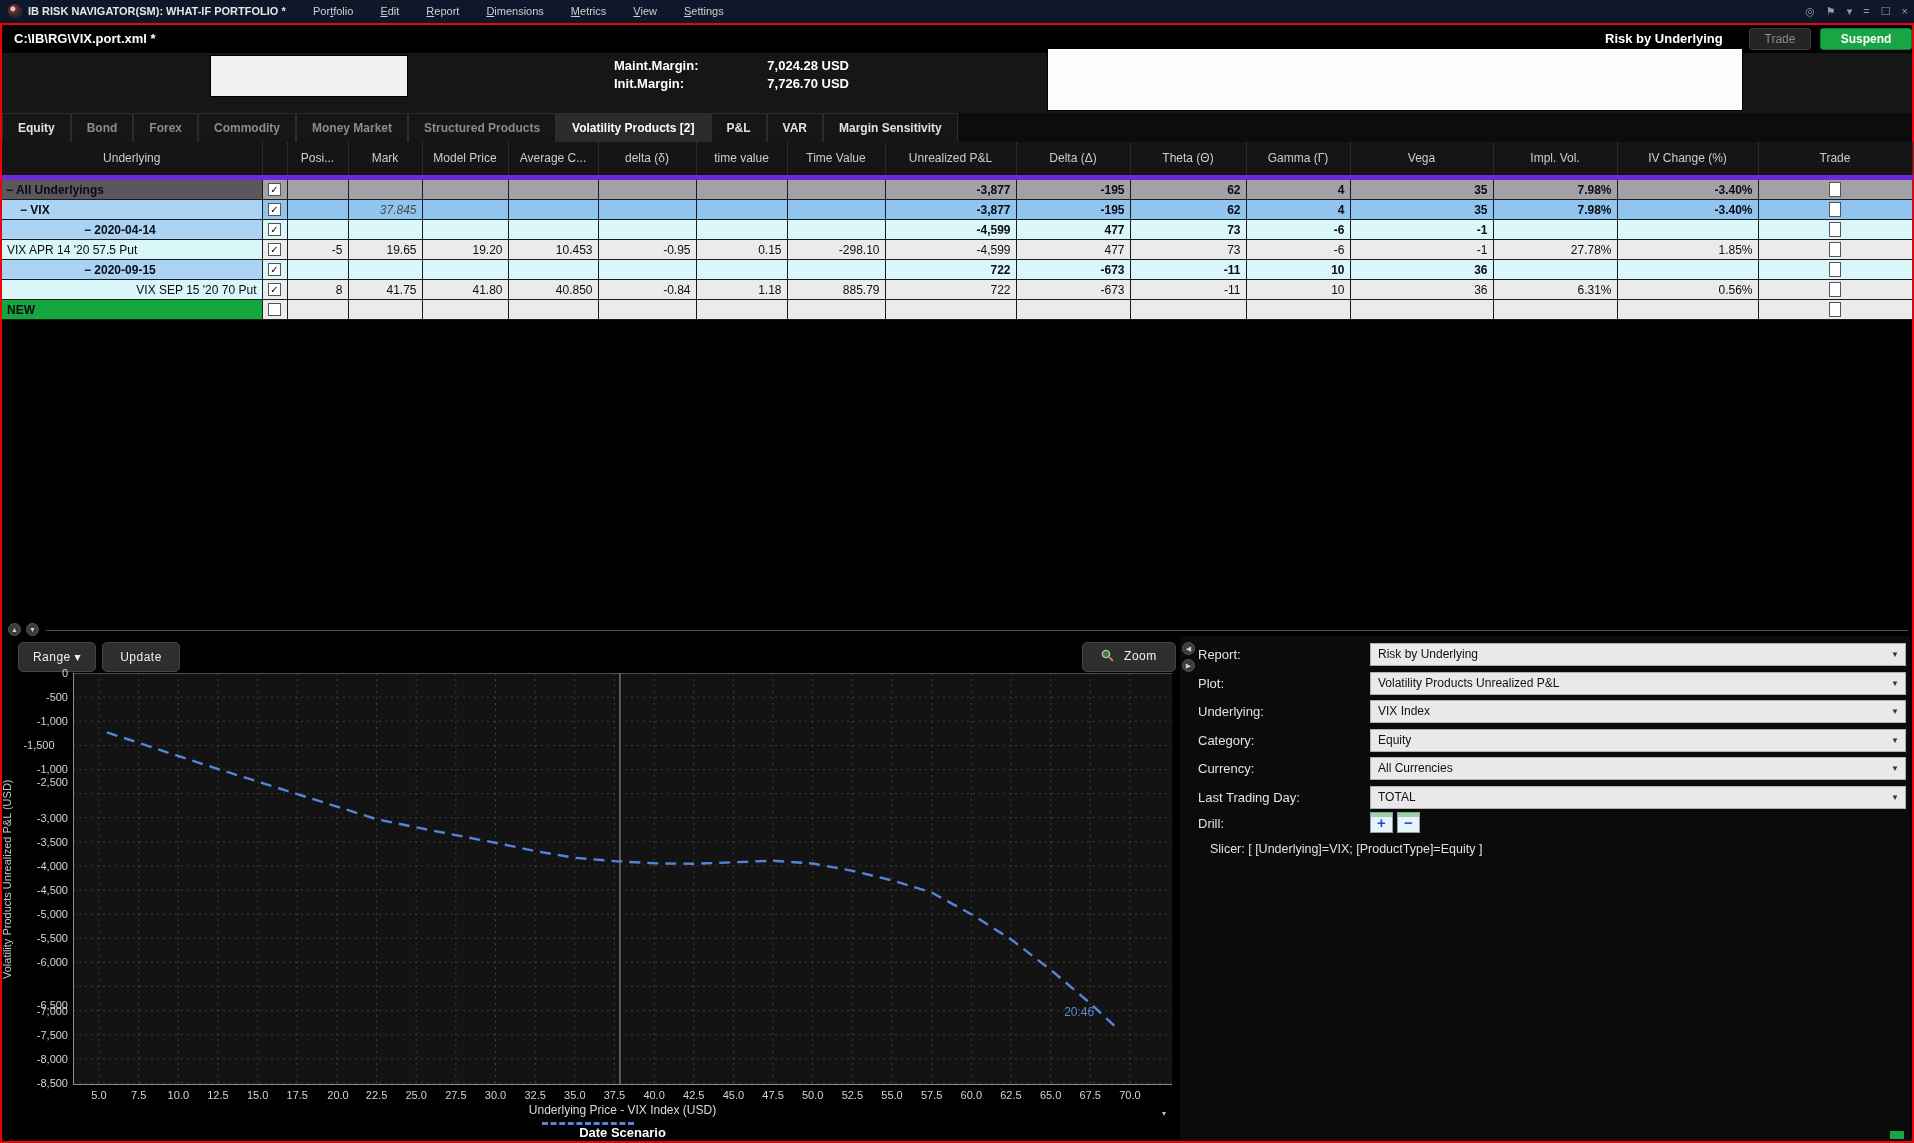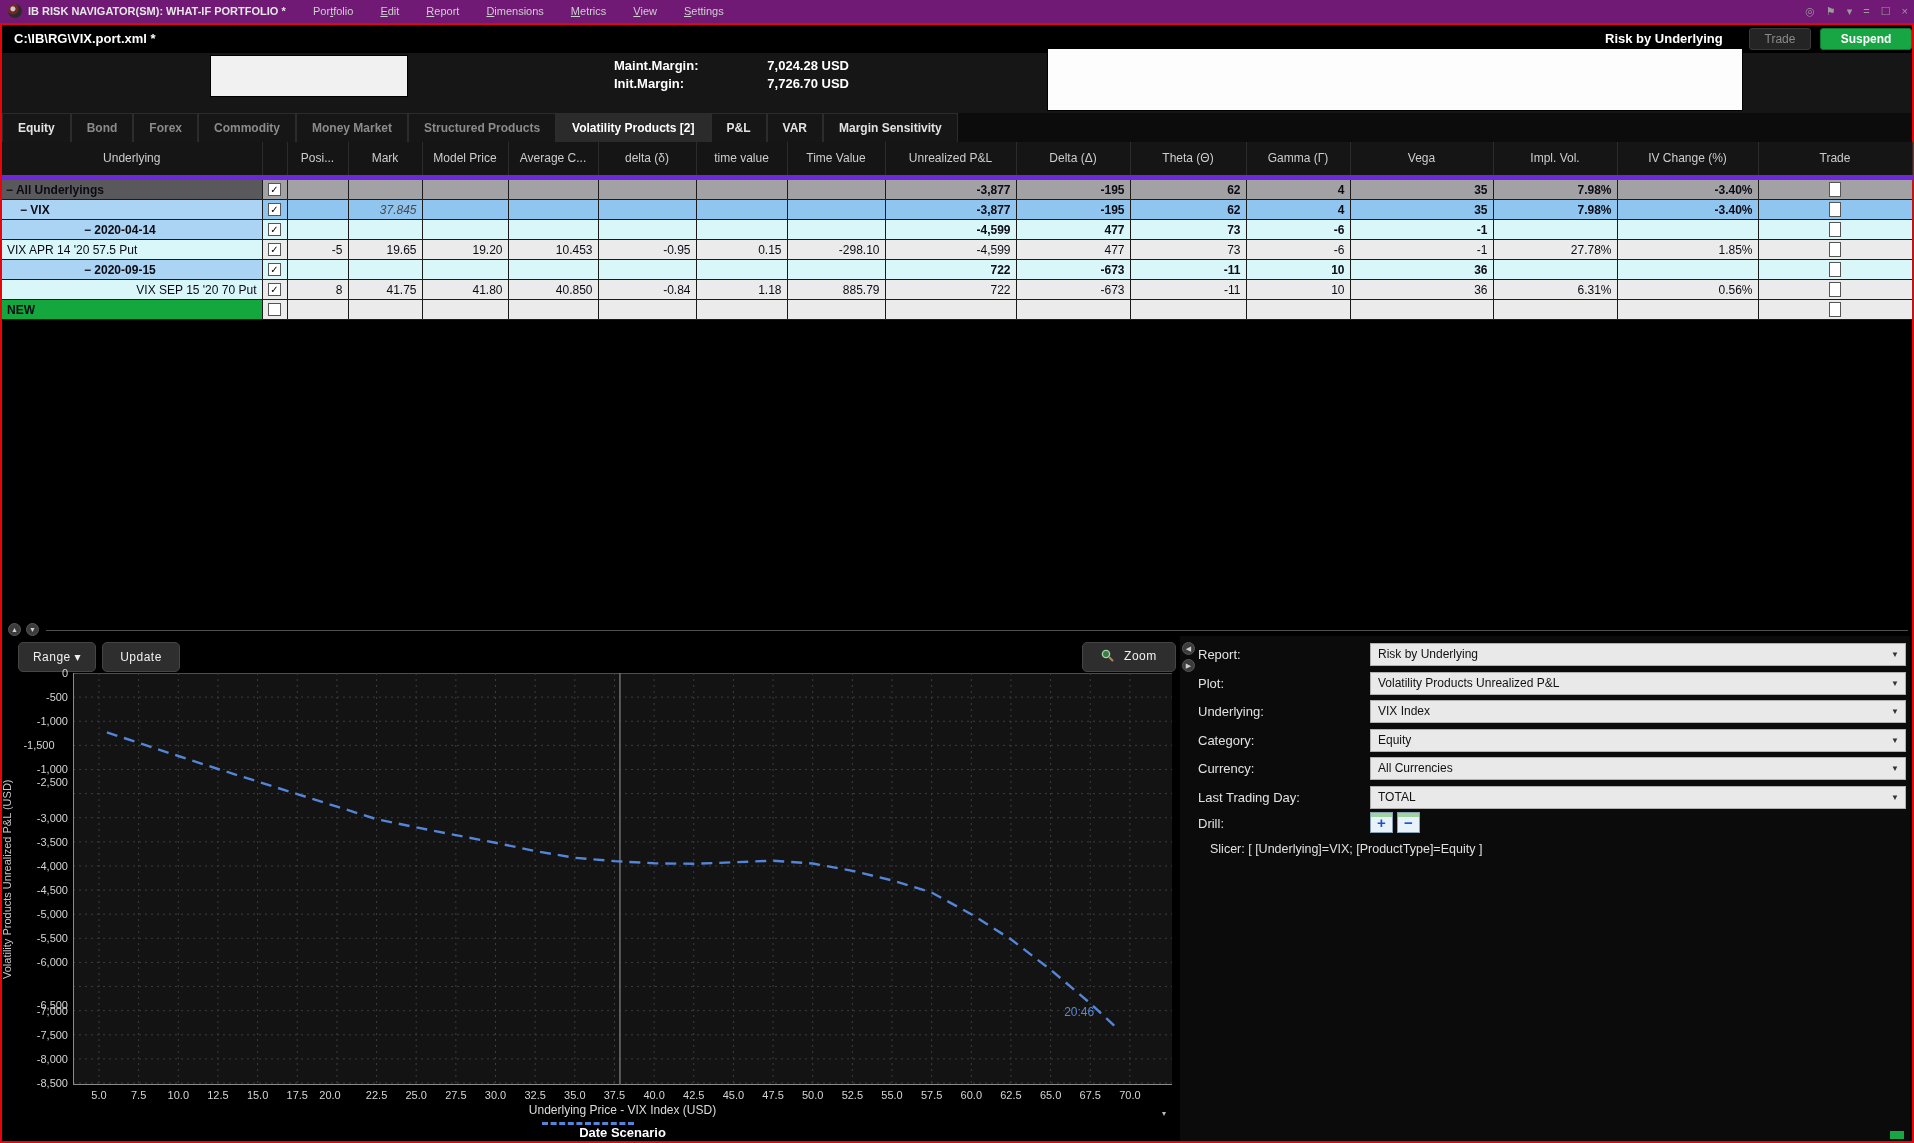--- a/index.html
+++ b/index.html
@@ -1,20 +1,20 @@
 <!DOCTYPE html>
 <html><head>
 <meta charset="utf-8">
 <style>
   html,body{margin:0;padding:0;background:#1a1a1a;width:1914px;height:1143px;overflow:hidden;
     font-family:"Liberation Sans","DejaVu Sans",sans-serif;}
   #app{position:relative;width:1914px;height:1143px;background:#000;}
 
   
-  #menubar{position:absolute;left:0;top:0;width:1914px;height:23px;background:#701a75;color:#c8c8c8;}
+  #menubar{position:absolute;left:0;top:0;width:1914px;height:23px;background:#0f172a;color:#c8c8c8;}
   #app-logo{position:absolute;left:8px;top:4px;width:14px;height:14px;border-radius:50%;
     background:radial-gradient(circle at 35% 35%,#c9c9c9 0 2px,#7a2525 3px 5px,#2b2b2b 6px);}
   #app-title{position:absolute;left:28px;top:0;line-height:23px;font-size:11px;font-weight:bold;color:#e6e6e6;}
   #menus{position:absolute;left:313px;top:0;line-height:23px;font-size:11px;}
   .menu-item{margin-right:27px;color:#cfcfcf;}
   .menu-item u{text-decoration:underline;}
   #win-icons{position:absolute;right:6px;top:0;line-height:23px;font-size:11px;color:#9a9a9a;}
   .win-icon{margin-left:11px;}
 
   
@@ -463,21 +463,21 @@
           <polyline points="33.9,59.3 65.7,69.9 105.3,83.0 144.9,96.0 184.6,108.5 224.3,121.1 263.9,133.6 303.6,146.2 343.2,154.4 382.8,162.1 422.5,169.8 462.1,178.0 501.8,184.8 541.4,188.1 581.1,190.3 620.8,190.8 660.4,189.3 700.0,187.7 739.7,190.5 779.4,197.8 819.0,207.4 858.6,219.5 898.3,241.2 937.9,266.3 977.6,296.7 1017.3,330.4 1045.8,357.0" fill="none" stroke="#5585d8" stroke-width="2.4" stroke-dasharray="11 7"></polyline>
           <text x="1006.1479999999999" y="342.50399999999996" fill="#5d87d0" font-size="12" text-anchor="middle">20:46</text>
         </svg>
       <div id="xlabels">
           <span class="xtick" style="left: 26px;">5.0</span>
           <span class="xtick" style="left: 65.65px;">7.5</span>
           <span class="xtick" style="left: 105.3px;">10.0</span>
           <span class="xtick" style="left: 144.95px;">12.5</span>
           <span class="xtick" style="left: 184.6px;">15.0</span>
           <span class="xtick" style="left: 224.25px;">17.5</span>
-          <span class="xtick" style="left: 257px;">20.0</span>
+          <span class="xtick" style="left: 265px;">20.0</span>
           <span class="xtick" style="left: 303.55px;">22.5</span>
           <span class="xtick" style="left: 343.2px;">25.0</span>
           <span class="xtick" style="left: 382.85px;">27.5</span>
           <span class="xtick" style="left: 422.5px;">30.0</span>
           <span class="xtick" style="left: 462.15px;">32.5</span>
           <span class="xtick" style="left: 501.8px;">35.0</span>
           <span class="xtick" style="left: 541.45px;">37.5</span>
           <span class="xtick" style="left: 581.1px;">40.0</span>
           <span class="xtick" style="left: 620.75px;">42.5</span>
           <span class="xtick" style="left: 660.4px;">45.0</span>

